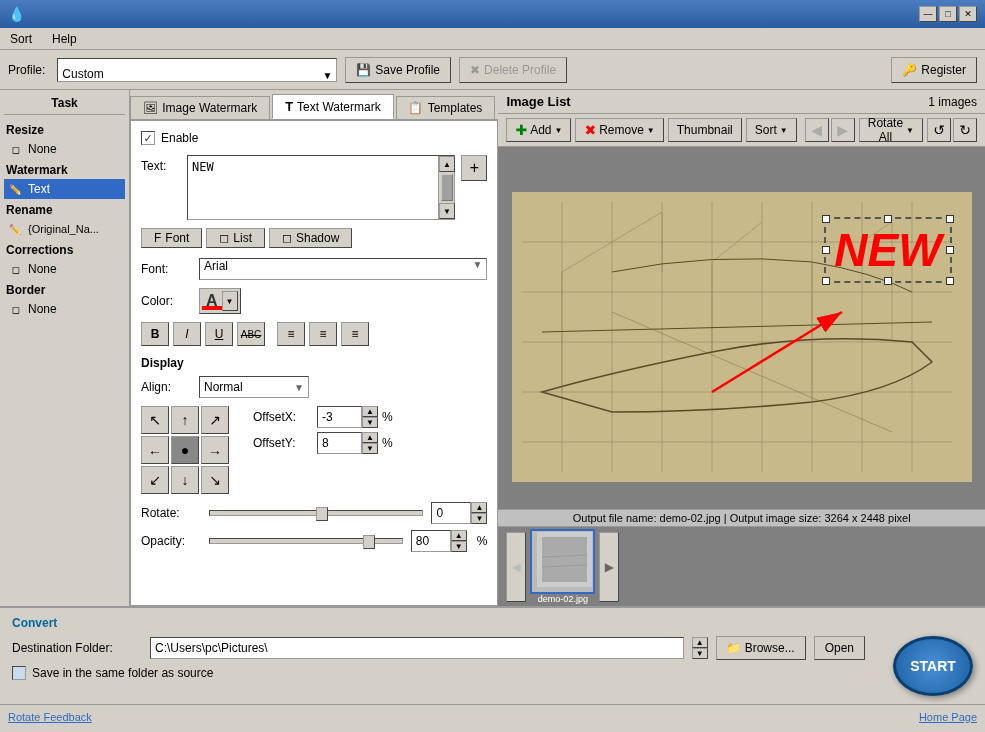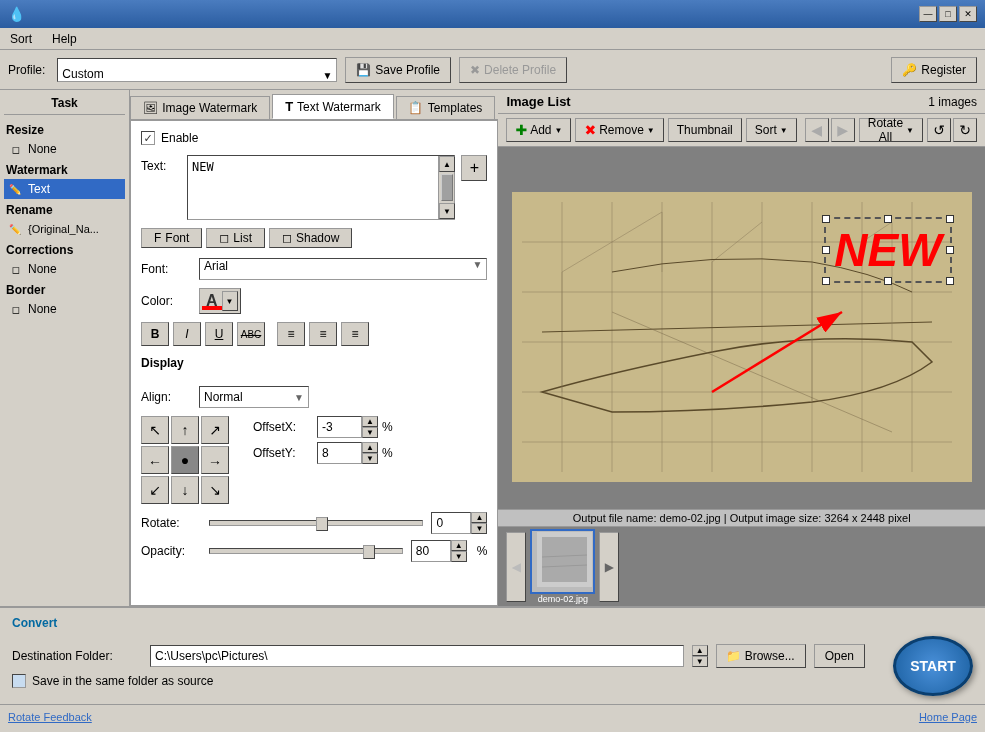--- a/index.html
+++ b/index.html
@@ -68,21 +68,21 @@
     .color-label { min-width: 50px; font-size: 12px; }
     .color-swatch-wrapper { display: flex; align-items: center; border: 1px outset #999; background: #d4d0c8; padding: 2px; }
     .color-dropdown { width: 16px; height: 20px; background: #d4d0c8; border: 1px outset #999; font-size: 8px; display: flex; align-items: center; justify-content: center; cursor: pointer; }
     
     .style-buttons { display: flex; gap: 4px; margin-bottom: 10px; }
     .style-btn { width: 28px; height: 24px; background: #d4d0c8; border: 1px outset #999; font-size: 12px; display: flex; align-items: center; justify-content: center; cursor: pointer; }
     .align-btn { width: 28px; height: 24px; background: #d4d0c8; border: 1px outset #999; font-size: 12px; display: flex; align-items: center; justify-content: center; cursor: pointer; }
     .separator { width: 4px; }
     
     .display-section { margin-top: 6px; }
-    .display-title { font-size: 12px; font-weight: bold; margin-bottom: 16px; }
+    .display-title { font-size: 12px; font-weight: bold; margin-bottom: 6px; }
     
     .align-row { display: flex; align-items: center; gap: 8px; margin-bottom: 8px; }
     .align-label { min-width: 50px; font-size: 12px; }
     .align-select { height: 22px; border: 1px inset #999; background: white; font-size: 12px; padding: 0 4px; width: 110px; display: flex; align-items: center; justify-content: space-between; cursor: pointer; }
     
     .position-grid { display: grid; grid-template-columns: 28px 28px 28px; grid-template-rows: 28px 28px 28px; gap: 2px; margin-right: 16px; }
     .pos-btn { width: 28px; height: 28px; background: #d4d0c8; border: 1px outset #999; display: flex; align-items: center; justify-content: center; cursor: pointer; font-size: 14px; }
     .pos-btn.center-active { background: #888; }
     
     .offset-area { display: flex; flex-direction: column; gap: 4px; }
@@ -510,21 +510,21 @@
         </div>
         <span style="font-size:9px;color:white;">demo-02.jpg</span>
       </div>
       <div class="strip-scroll-btn">▶</div>
     </div>
   </div>
 </div>
 
 <div class="convert-section">
   <div class="convert-title">Convert</div>
-  <div style="display:flex;align-items:center;gap:8px;">
+  <div style="display:flex;align-items:flex-start;gap:8px;">
     <div style="flex:1;">
       <div class="convert-row">
         <span class="dest-label">Destination Folder:</span>
         <input type="text" class="dest-input" value="C:\Users\pc\Pictures\" style="">
         <div style="display:flex;flex-direction:column;">
           <div class="spin-up">▲</div>
           <div class="spin-down">▼</div>
         </div>
         <button class="browse-btn">
           <span>📁</span>

